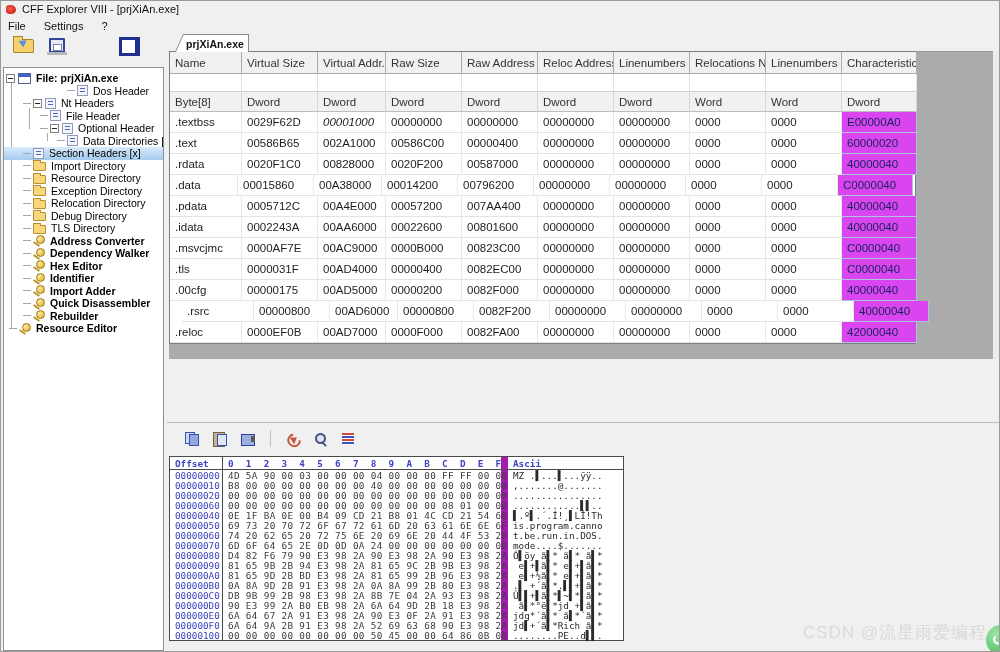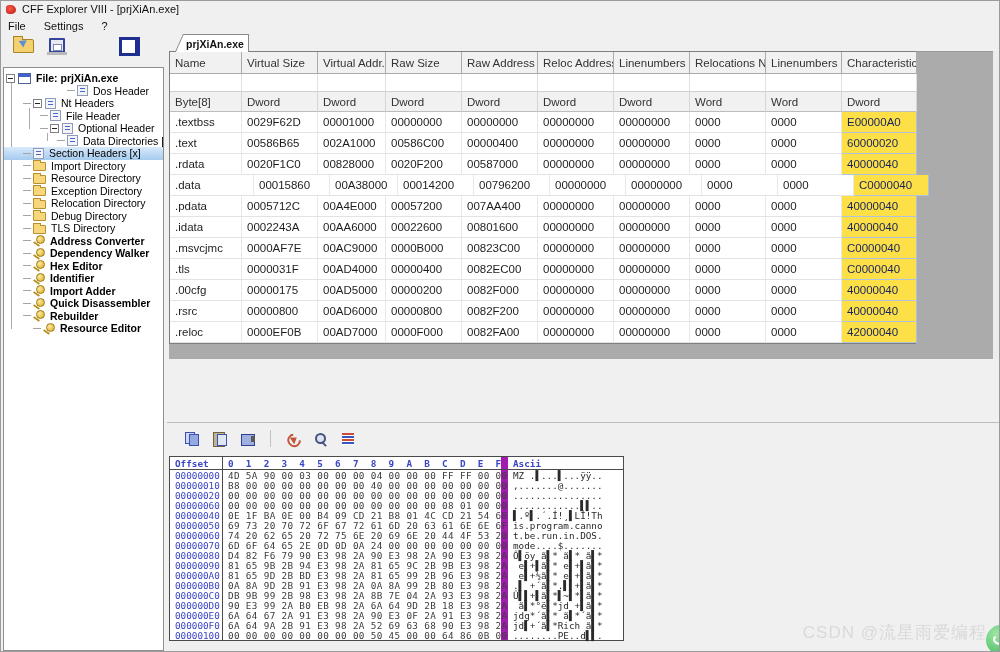--- a/index.html
+++ b/index.html
@@ -57,21 +57,21 @@
   #tab .tab-label { font-size:10.5px; font-weight:bold; color:#111; padding-left:6px; }
 
   
   #grid { position:absolute; left:168px; top:50px; width:747px; background:#fff; border:1px solid #7e7e7e; z-index:4; }
   .grow { display:flex; }
   .gcell { flex:none; padding-left:5px; overflow:hidden; white-space:nowrap; font-size:11.5px; display:flex; align-items:center; }
   .hcell { height:22px; background:#f1f1f1; border-right:1px solid #ababab; border-bottom:1px solid #ababab; color:#333; }
   .ecell { height:18px; background:#fff; border-right:1px solid #e2e2e2; border-bottom:1px solid #cfcfcf; }
   .tcell { height:20px; background:#f1f1f1; border-right:1px solid #d6d6d6; border-bottom:1px solid #bdbdbd; color:#333; }
   .dcell { height:21px; background:#fff; border-right:1px solid #e8e8e8; border-bottom:1px solid #e3e3e3; color:#1d1d1d; }
-  .dcell.hl { background:#fde047; border-right:1px solid #a9c0de; border-bottom:1px solid #aec3df; color:#16225c; }
+  .dcell.hl { background:#d946ef; border-right:1px solid #a9c0de; border-bottom:1px solid #aec3df; color:#16225c; }
 
   
   #bottom-panel { position:absolute; left:166px; top:358px; width:834px; height:288px; background:#f0f0f0; }
   #hex-toolbar { position:absolute; left:0; top:63px; width:834px; height:32px; border-top:1px solid #bcbcbc; display:flex; align-items:center; padding-left:18px; gap:14px; }
   .hxi { position:relative; width:14px; height:14px; flex:none; }
   .hx-copy::before { content:""; position:absolute; left:0; top:0; width:8px; height:10px; background:#cdd7f0; border:1px solid #3a50b5; }
   .hx-copy::after { content:""; position:absolute; right:0; bottom:0; width:8px; height:10px; background:#93a9e0; border:1px solid #3a50b5; }
   .hx-paste::before { content:""; position:absolute; left:0; top:0; width:10px; height:13px; background:#c2b490; border:1px solid #6e6146; }
   .hx-paste::after { content:""; position:absolute; right:0; bottom:0; width:8px; height:10px; background:#dfe6f5; border:1px solid #3a50b5; }
   .hx-write::before { content:""; position:absolute; left:0; top:2px; width:12px; height:10px; background:#9eb0e0; border:1px solid #2f3f94; }
@@ -228,21 +228,21 @@
         <div class="trow b" style="padding-left: 19px;">
           <span class="conn"></span>
           <span class="tico tool"></span>
           <span class="tlabel">Quick Disassembler</span>
         </div>
         <div class="trow b" style="padding-left: 19px;">
           <span class="conn"></span>
           <span class="tico tool"></span>
           <span class="tlabel">Rebuilder</span>
         </div>
-        <div class="trow b" style="padding-left: 29px;">
+        <div class="trow b" style="padding-left: 5px;">
           <span class="conn"></span>
           <span class="tico tool"></span>
           <span class="tlabel">Resource Editor</span>
         </div>
       </div>
   </div>
 
   <div id="grid">
       <div class="grow">
         <div class="gcell hcell" style="width: 72px;">Name</div>
@@ -276,21 +276,21 @@
         <div class="gcell tcell" style="width: 76px;">Dword</div>
         <div class="gcell tcell" style="width: 76px;">Dword</div>
         <div class="gcell tcell" style="width: 76px;">Dword</div>
         <div class="gcell tcell" style="width: 76px;">Word</div>
         <div class="gcell tcell" style="width: 76px;">Word</div>
         <div class="gcell tcell" style="width: 75px;">Dword</div>
       </div>
       <div class="grow">
         <div class="gcell dcell" style="width: 72px;">.textbss</div>
         <div class="gcell dcell" style="width: 76px;">0029F62D</div>
-        <div class="gcell dcell" style="width: 68px;">00001000</div>
+        <div class="gcell dcell" style="width: 68px; font-style: italic;">00001000</div>
         <div class="gcell dcell" style="width: 76px;">00000000</div>
         <div class="gcell dcell" style="width: 76px;">00000000</div>
         <div class="gcell dcell" style="width: 76px;">00000000</div>
         <div class="gcell dcell" style="width: 76px;">00000000</div>
         <div class="gcell dcell" style="width: 76px;">0000</div>
         <div class="gcell dcell" style="width: 76px;">0000</div>
         <div class="gcell dcell hl" style="width: 75px;">E00000A0</div>
       </div>
       <div class="grow">
         <div class="gcell dcell" style="width: 72px;">.text</div>
@@ -310,21 +310,21 @@
         <div class="gcell dcell" style="width: 68px;">00828000</div>
         <div class="gcell dcell" style="width: 76px;">0020F200</div>
         <div class="gcell dcell" style="width: 76px;">00587000</div>
         <div class="gcell dcell" style="width: 76px;">00000000</div>
         <div class="gcell dcell" style="width: 76px;">00000000</div>
         <div class="gcell dcell" style="width: 76px;">0000</div>
         <div class="gcell dcell" style="width: 76px;">0000</div>
         <div class="gcell dcell hl" style="width: 75px;">40000040</div>
       </div>
       <div class="grow">
-        <div class="gcell dcell" style="width: 84px;">.data</div>
+        <div class="gcell dcell" style="width: 68px;">.data</div>
         <div class="gcell dcell" style="width: 76px;">00015860</div>
         <div class="gcell dcell" style="width: 68px;">00A38000</div>
         <div class="gcell dcell" style="width: 76px;">00014200</div>
         <div class="gcell dcell" style="width: 76px;">00796200</div>
         <div class="gcell dcell" style="width: 76px;">00000000</div>
         <div class="gcell dcell" style="width: 76px;">00000000</div>
         <div class="gcell dcell" style="width: 76px;">0000</div>
         <div class="gcell dcell" style="width: 76px;">0000</div>
         <div class="gcell dcell hl" style="width: 75px;">C0000040</div>
       </div>
@@ -382,21 +382,21 @@
         <div class="gcell dcell" style="width: 68px;">00AD5000</div>
         <div class="gcell dcell" style="width: 76px;">00000200</div>
         <div class="gcell dcell" style="width: 76px;">0082F000</div>
         <div class="gcell dcell" style="width: 76px;">00000000</div>
         <div class="gcell dcell" style="width: 76px;">00000000</div>
         <div class="gcell dcell" style="width: 76px;">0000</div>
         <div class="gcell dcell" style="width: 76px;">0000</div>
         <div class="gcell dcell hl" style="width: 75px;">40000040</div>
       </div>
       <div class="grow">
-        <div class="gcell dcell" style="width: 72px;">.rsrc</div>
+        <div class="gcell dcell" style="width: 72px; margin-left: 12px;">.rsrc</div>
         <div class="gcell dcell" style="width: 76px;">00000800</div>
         <div class="gcell dcell" style="width: 68px;">00AD6000</div>
         <div class="gcell dcell" style="width: 76px;">00000800</div>
         <div class="gcell dcell" style="width: 76px;">0082F200</div>
         <div class="gcell dcell" style="width: 76px;">00000000</div>
         <div class="gcell dcell" style="width: 76px;">00000000</div>
         <div class="gcell dcell" style="width: 76px;">0000</div>
         <div class="gcell dcell" style="width: 76px;">0000</div>
         <div class="gcell dcell hl" style="width: 75px;">40000040</div>
       </div>

